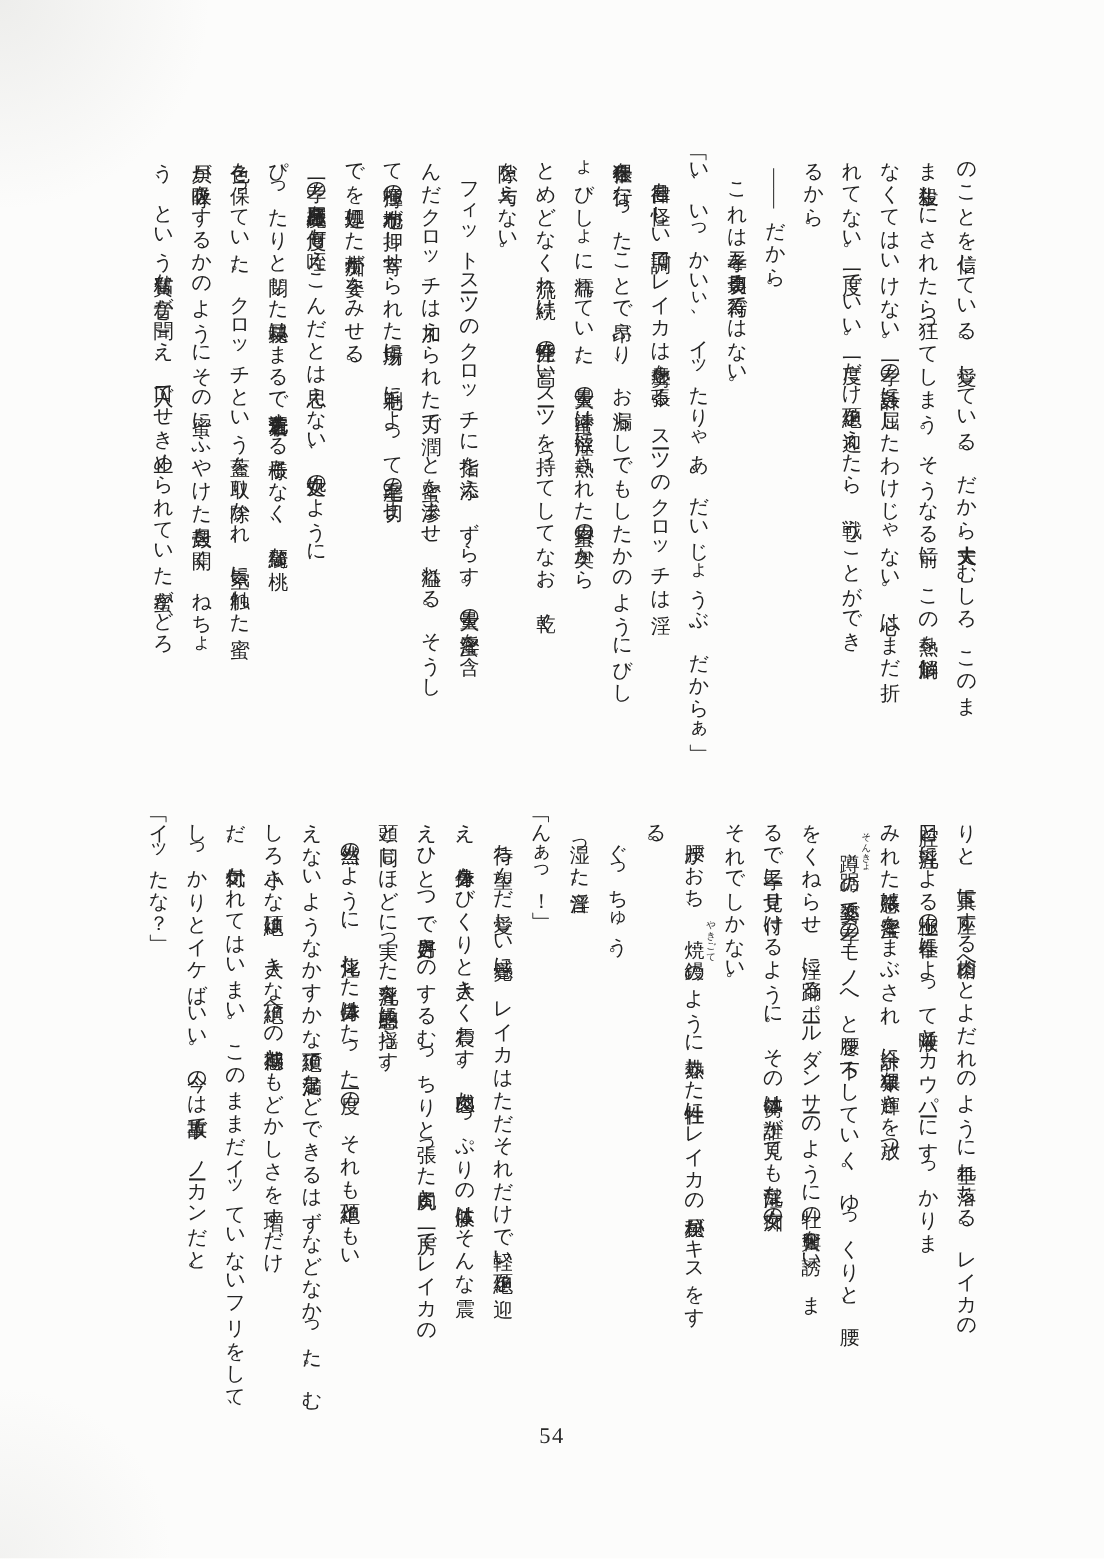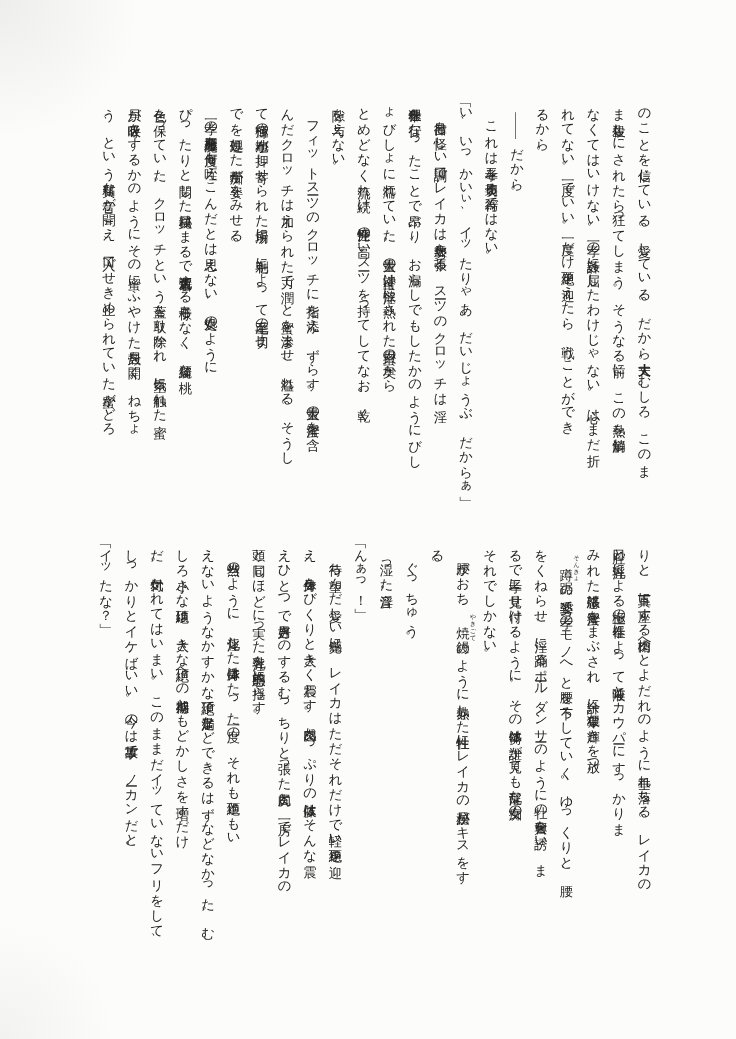--- a/index.html
+++ b/index.html
@@ -97,13 +97,14 @@
       <div class="tline">え、身体をびくりと大きく震わす。肉感たっぷりの肢体はそんな震</div>
       <div class="tline">えひとつで男好きのするむっちりと張った尻肉と、一房でレイカの</div>
       <div class="tline">頭と同じほどに実った淫乳を蠱惑的に揺らす。</div>
       <div class="tline">　当然のように、淫化した身体はたった一度の、それも絶頂ともい</div>
       <div class="tline">えないようなかすかな絶頂で満足などできるはずなどなかった。む</div>
       <div class="tline">しろ小さな絶頂は、大きな絶頂への期待感ともどかしさを増すだけ</div>
       <div class="tline">だ。気付かれてはいまい。このままだイッていないフリをして、</div>
       <div class="tline">しっかりとイケばいい。今のは事故で、ノーカンだと。</div>
       <div class="tline">「イッたな？」</div>
     </div>
+  <div class="pagenum">54</div>
 </div>
 
 </body></html>

